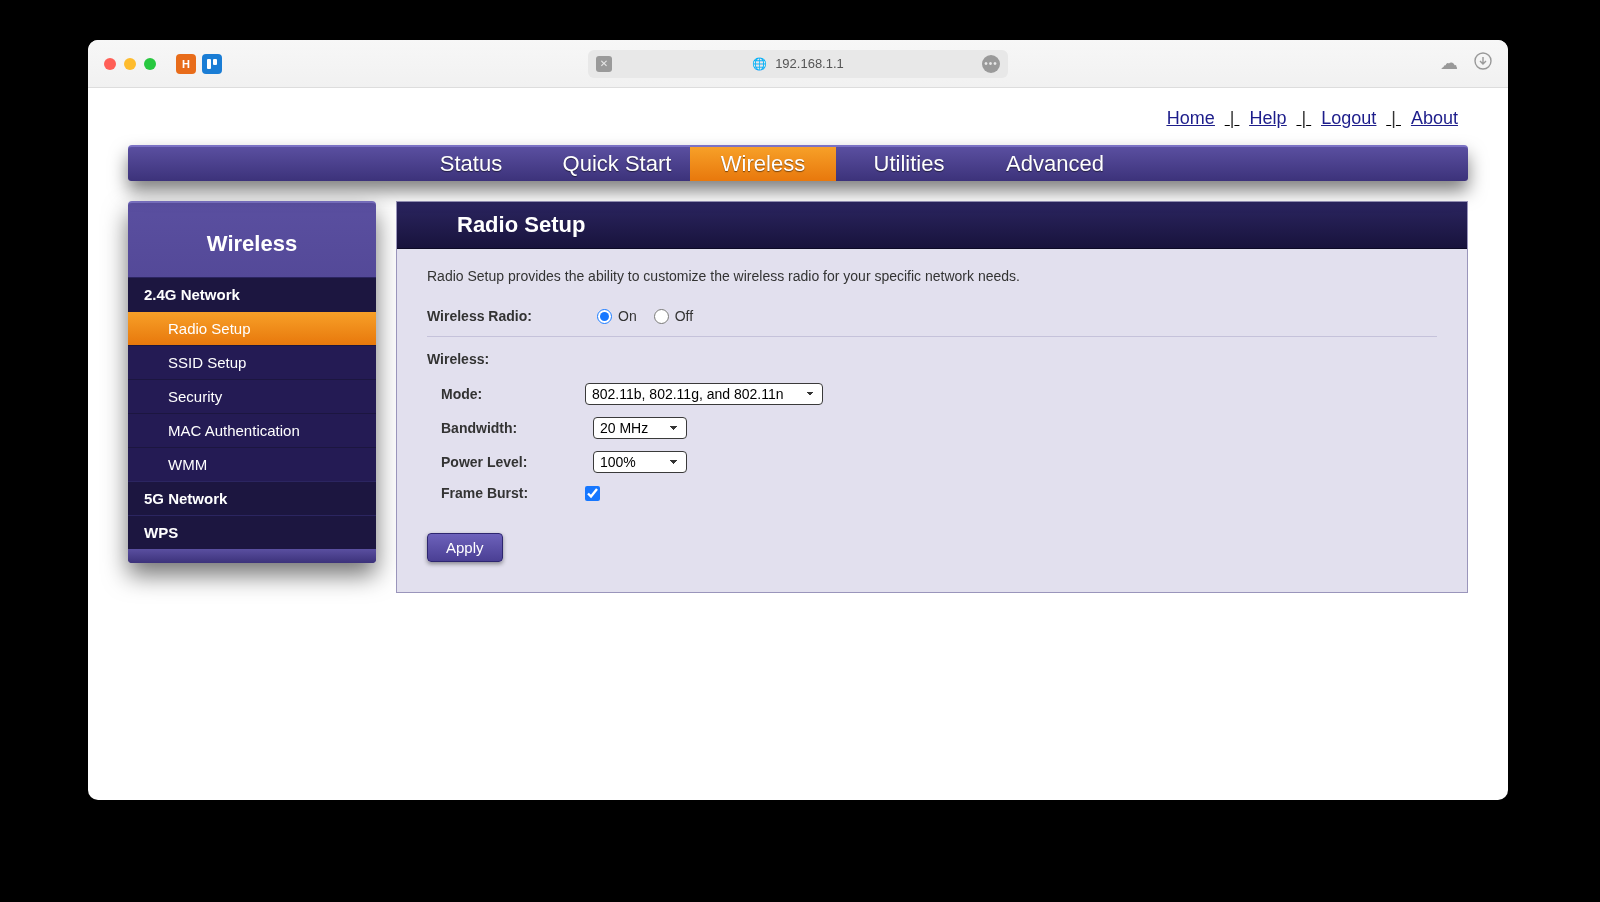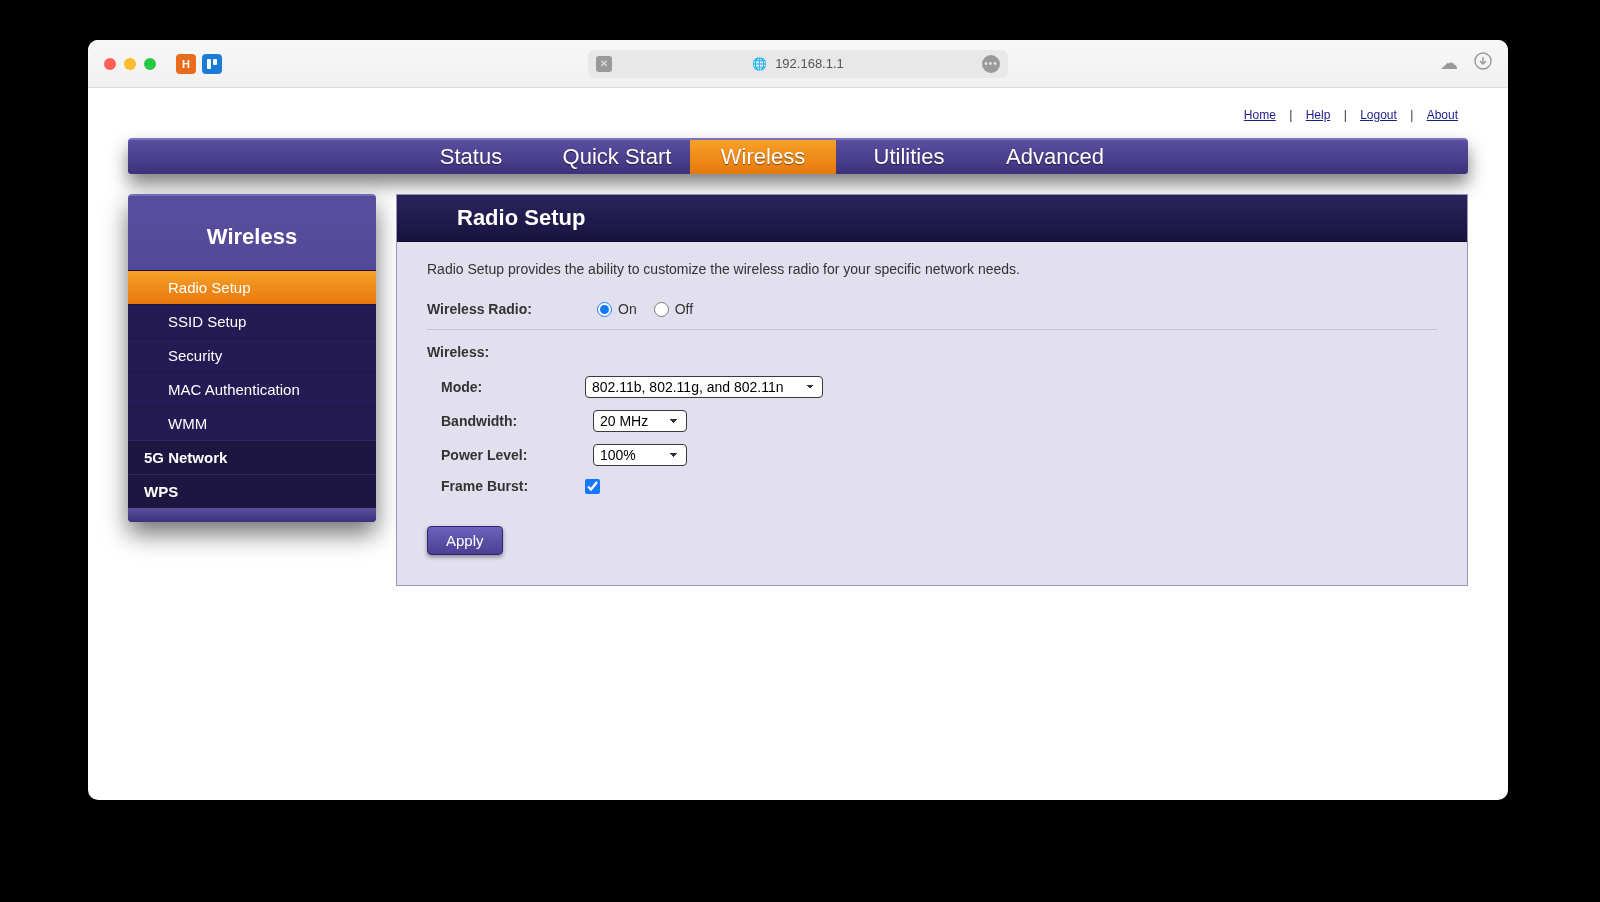--- a/index.html
+++ b/index.html
@@ -71,21 +71,22 @@
 }
 .globe-ic { font-size:12px; color:#888; }
 .chrome-right { margin-left:auto; display:flex; gap:16px; color:#999; font-size:18px; }
 .chrome-right span { cursor:pointer; }
 
 .page { padding: 0 40px; }
 
 .top-links {
   text-align: right;
   padding: 20px 0 16px 0;
-  font-size: 12px;
+  font-size: 18px;
+  text-decoration: underline;
 }
 .top-links a {
   color: #1d1d8b;
   text-decoration: underline;
   padding: 0 10px;
   cursor:pointer;
 }
 .top-links .sep { color:#333; }
 
 .nav-bar {
@@ -255,20 +256,21 @@
       <div class="nav-item">Status</div>
       <div class="nav-item">Quick Start</div>
       <div class="nav-item active">Wireless</div>
       <div class="nav-item">Utilities</div>
       <div class="nav-item">Advanced</div>
     </div>
 
     <div class="content-row">
       <div class="sidebar">
         <div class="sidebar-title">Wireless</div>
+        <div class="side-group-hdr">2.4G Network</div>
         <div class="side-sub active">Radio Setup</div>
         <div class="side-sub">SSID Setup</div>
         <div class="side-sub">Security</div>
         <div class="side-sub">MAC Authentication</div>
         <div class="side-sub">WMM</div>
         <div class="side-group-hdr">5G Network</div>
         <div class="side-group-hdr">WPS</div>
         <div class="side-bottom-pad"></div>
       </div>
 

